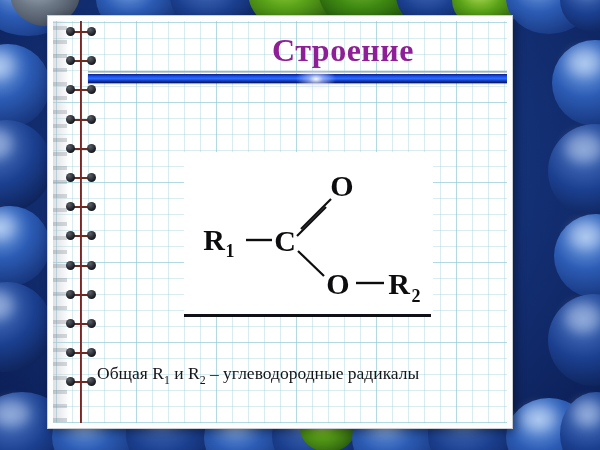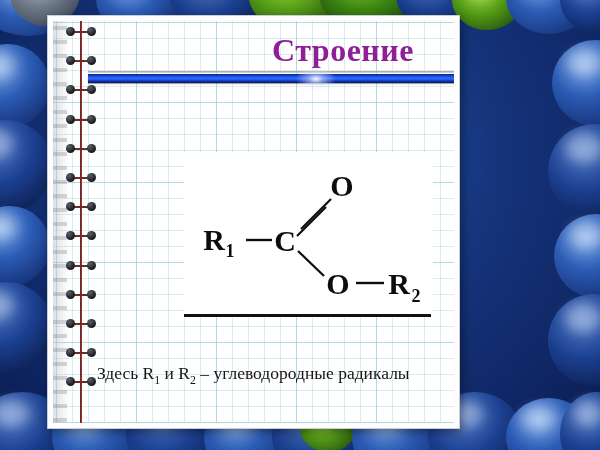--- a/index.html
+++ b/index.html
@@ -23,21 +23,21 @@
     border-radius:50%;background:rgba(255,255,255,.35);filter:blur(6px);
   }
   .greenorb{background:radial-gradient(circle at 40% 30%,#bfe65a 0%,#5aa318 40%,#10350a 100%);}
   .greenorb2{background:radial-gradient(circle at 45% 30%,#9fd84f 0%,#3f8a12 45%,#0a2a07 100%);}
   .blueorb{background:radial-gradient(circle at 38% 28%,#7ea9e8 0%,#2c5cb5 40%,#0b1f5c 100%);}
   .blueorb-d{background:radial-gradient(circle at 38% 28%,#4f79c6 0%,#1b3f8f 45%,#06123a 100%);}
   .grayorb{background:radial-gradient(circle at 40% 30%,#b9c2cf 0%,#6d7886 45%,#2a3240 100%);}
 
   
   #panel{
-    position:absolute;left:48px;top:16px;width:411px;height:412px;
+    position:absolute;left:48px;top:16px;width:464px;height:412px;
     background:#ffffff;
     border:5px solid #fdfdfd;
     box-shadow:0 0 0 1px #c9cdd4, 3px 4px 10px rgba(0,0,0,.45);
     box-sizing:border-box;
     overflow:hidden;
   }
   
   #paper{
     position:absolute;inset:0;
     background-color:#ffffff;
@@ -259,16 +259,16 @@
 
         <text class="fm-atom" x="154" y="142" font-size="30" text-anchor="middle">O</text>
 
         <text class="fm-atom" x="215" y="142" font-size="30" text-anchor="middle">R</text>
         <text class="fm-atom" x="232" y="150" font-size="18" text-anchor="middle">2</text>
       </svg>
     </div>
     <div id="formula-underline"></div>
 
     <div class="body-text" id="para-bottom">
-      <div><span>Здесь R</span><sub>1</sub><span> и R</span><sub>2</sub><span> – углеводородные радикалы</span></div>
+      <div><span>Общая R</span><sub>1</sub><span> и R</span><sub>2</sub><span> – углеводородные радикалы</span></div>
     </div>
   </div>
 </div>
 
 </body></html>

